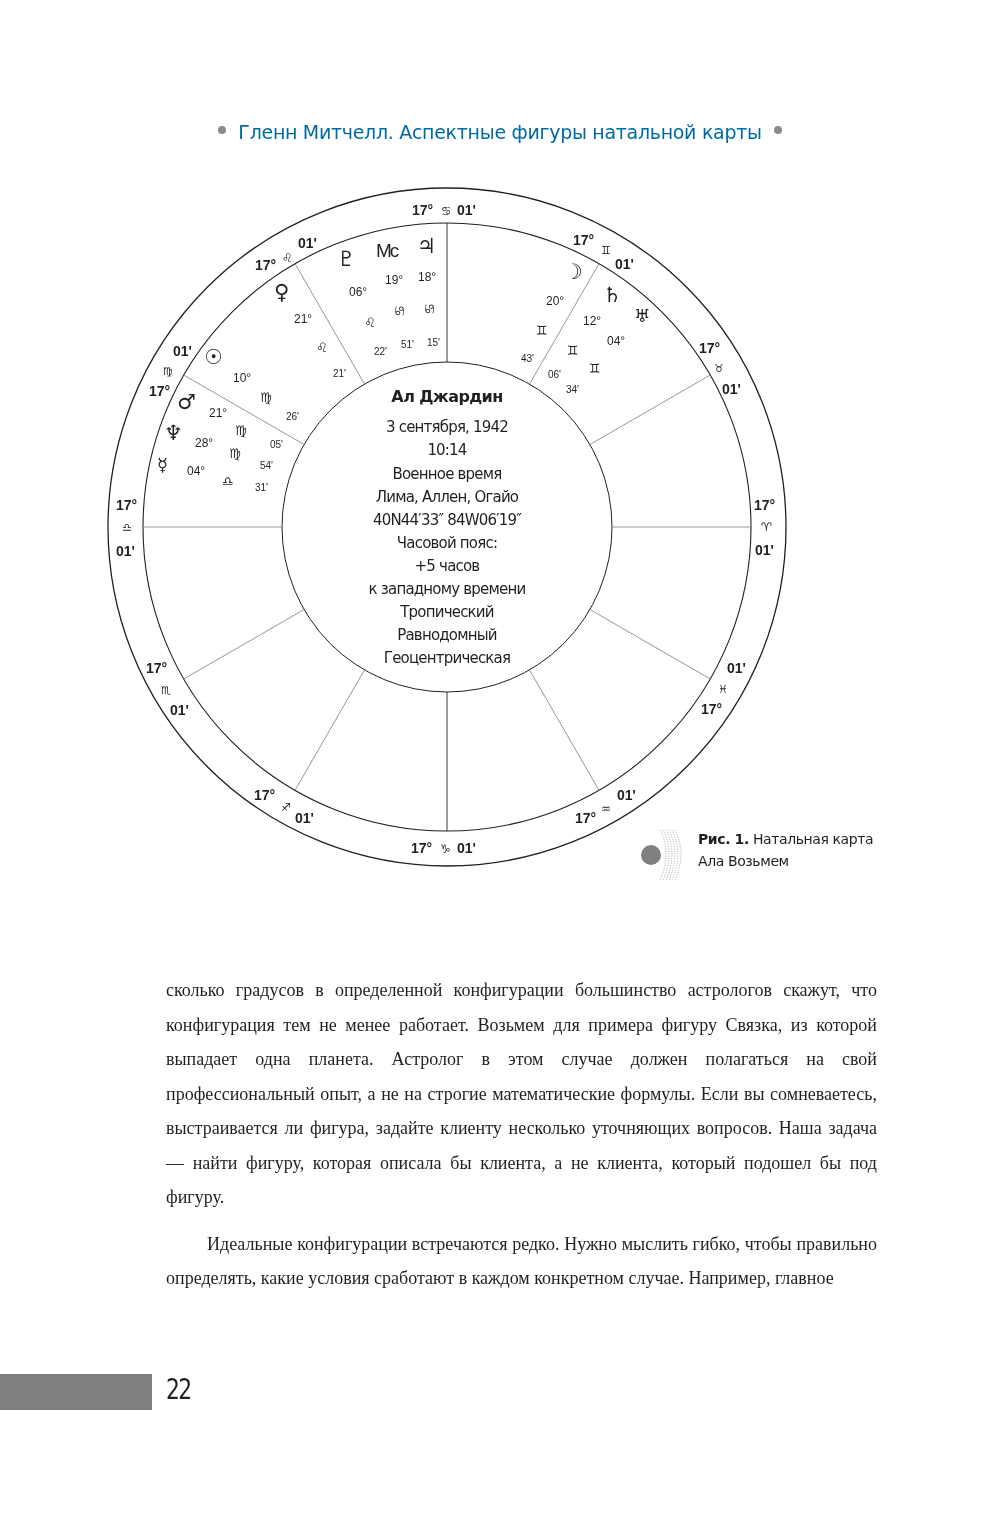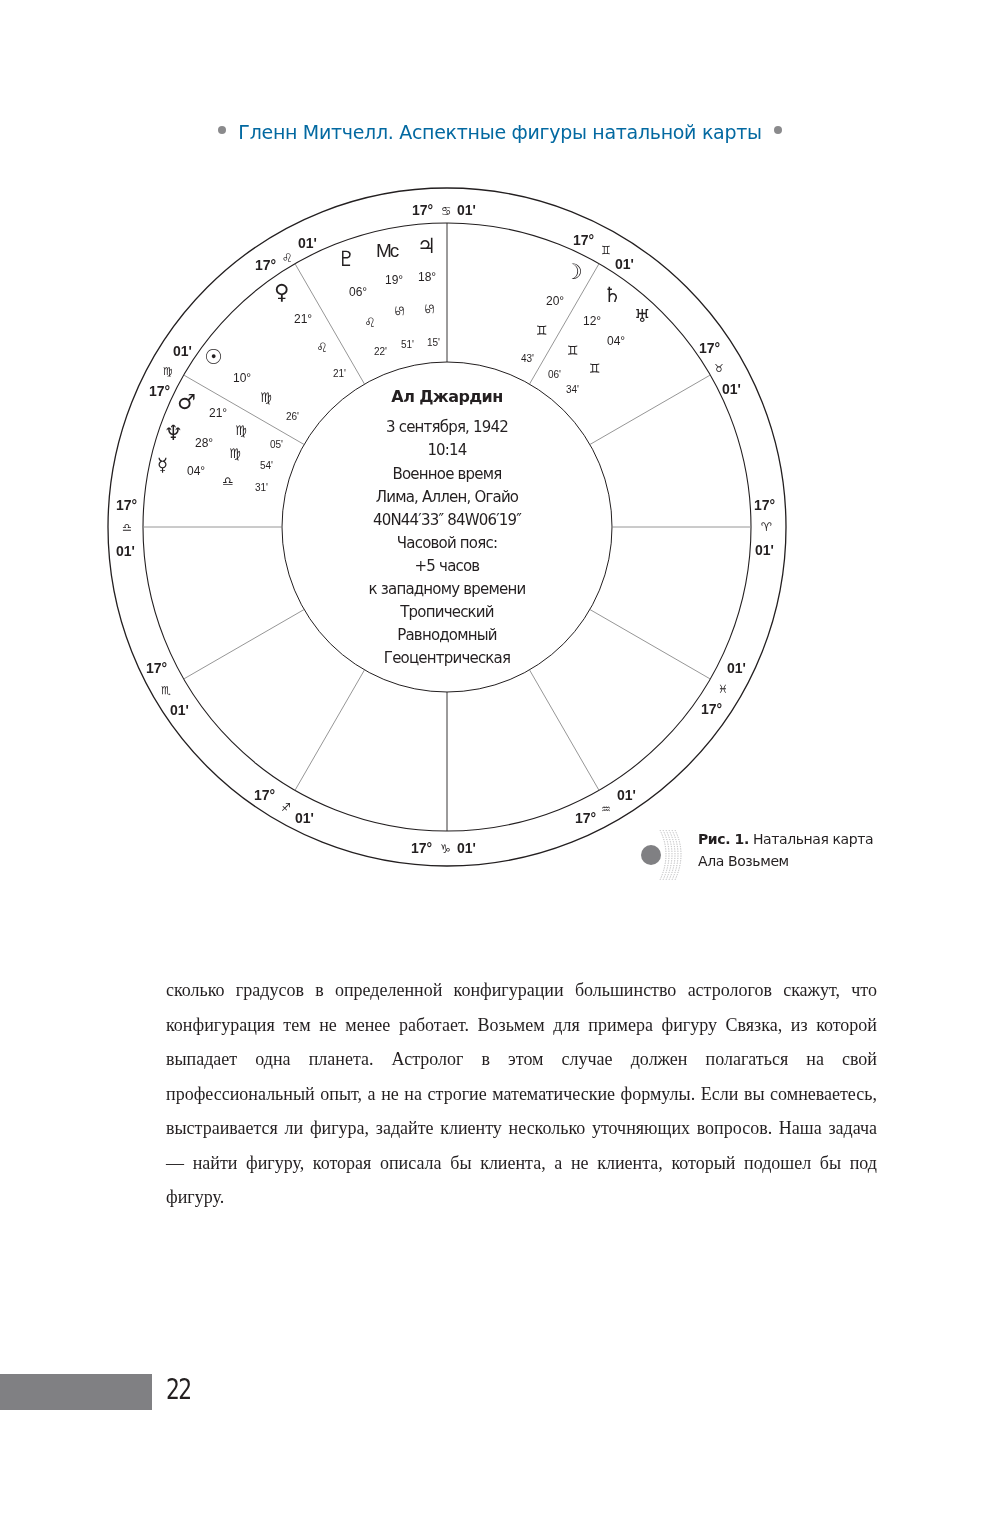--- a/index.html
+++ b/index.html
@@ -186,16 +186,17 @@
   </svg>
   <div class="fig-text">
     <span class="fig-label">Рис. 1.</span>
     <span>Натальная карта</span><br>
     <span>Ала Возьмем</span>
   </div>
 </div>
 
 <div class="body-text">
   <p>сколько градусов в определенной конфигурации большинство астрологов скажут, что конфигурация тем не менее работает. Возьмем для примера фигуру Связка, из которой выпадает одна планета. Астролог в этом случае должен полагаться на свой профессиональный опыт, а не на строгие математические формулы. Если вы сомневаетесь, выстраивается ли фигура, задайте клиенту несколько уточняющих вопросов. Наша задача — найти фигуру, которая описала бы клиента, а не клиента, который подошел бы под фигуру.</p>
+  <p class="indent">Идеальные конфигурации встречаются редко. Нужно мыслить гибко, чтобы правильно определять, какие условия сработают в каждом конкретном случае. Например, главное</p>
 </div>
 
 <div class="page-bar"></div>
 <div class="page-number">22</div>
 
 </body></html>

